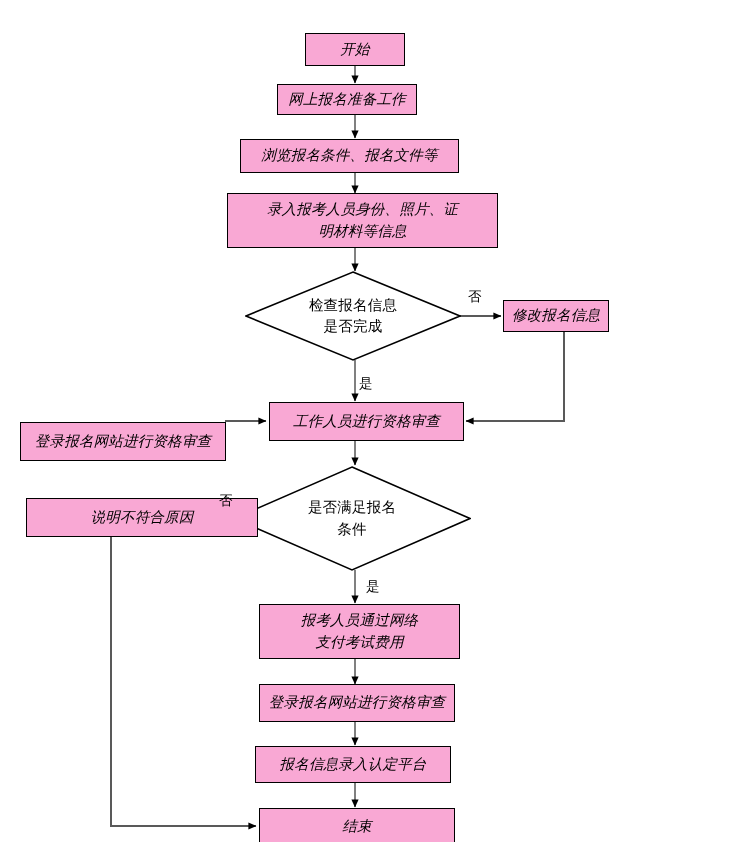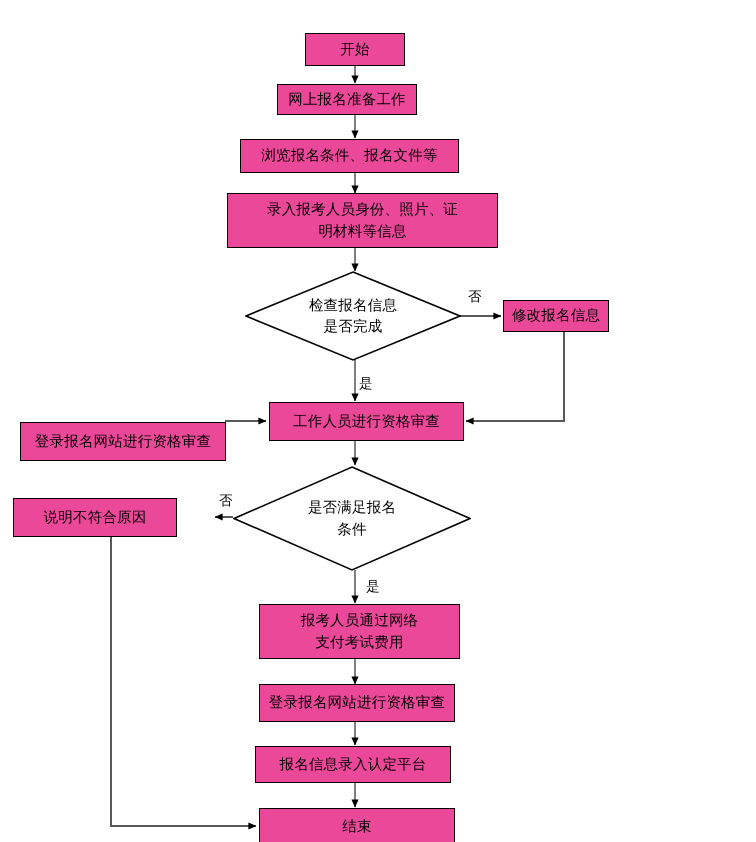--- a/index.html
+++ b/index.html
@@ -36,21 +36,22 @@
     color: #000000;
     font-size: 14.5px;
     line-height: 1.45;
     letter-spacing: 0.2px;
     white-space: pre-line;
     z-index: 3;
   }
   .node.process,
   .node.terminator {
     border: 1.2px solid #000000;
-    background: #ec4899;
+    background: #f9a8d4;
+    font-style: italic;
   }
   .node.decision {
     border: none;
     background: transparent;
   }
   .decision-shape {
     position: absolute;
     left: 0;
     top: 0;
     width: 100%;
@@ -142,21 +143,21 @@
   </div>
 
   <div class="node decision" style="left:233px; top:466px; width:238px; height:105px;">
     <svg class="decision-shape" viewBox="0 0 238 105" preserveAspectRatio="none">
       <polygon points="119,1 237,52.5 119,104 1,52.5" fill="#ffffff" stroke="#000000" stroke-width="1.6"></polygon>
     </svg>
     <span class="decision-label">是否满足报名
 条件</span>
   </div>
 
-  <div class="node process" style="left:13px; top:498px; width:164px; height:39px;align-items:center;">
+  <div class="node process" style="left:26px; top:498px; width:232px; height:39px;align-items:center;">
     <span>说明不符合原因</span>
   </div>
 
   <div class="node process" style="left:259px; top:604px; width:201px; height:55px;">
     <span>报考人员通过网络
 支付考试费用</span>
   </div>
 
   <div class="node process" style="left:259px; top:684px; width:196px; height:38px;">
     <span>登录报名网站进行资格审查</span>

